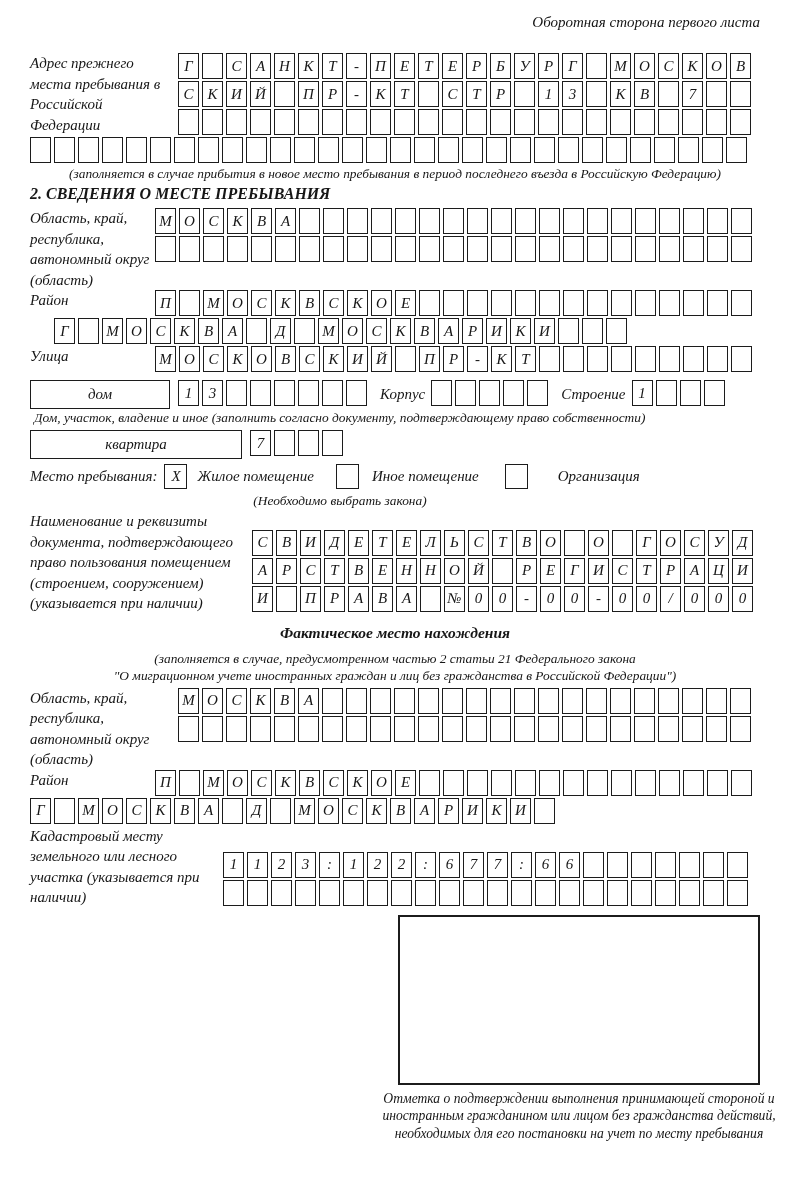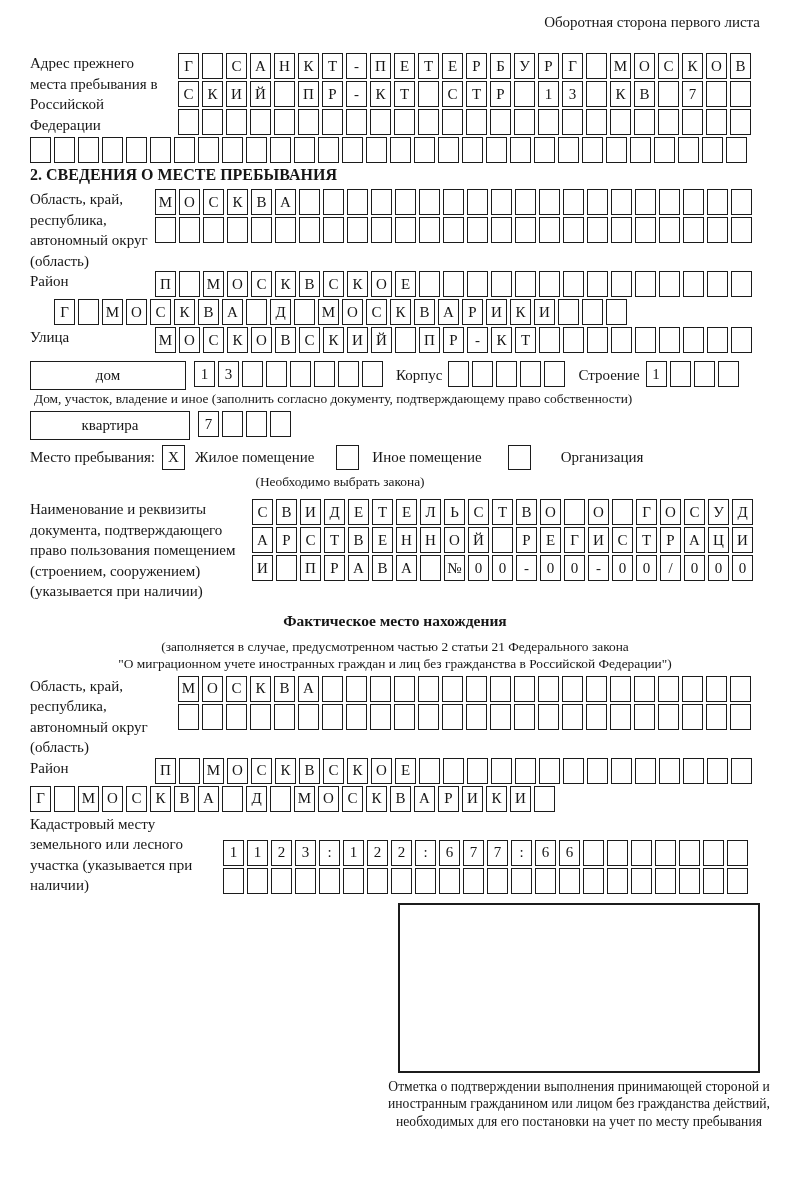--- a/index.html
+++ b/index.html
@@ -3,52 +3,52 @@
 <meta charset="utf-8">
 <style>
   * { box-sizing: border-box; margin: 0; padding: 0; }
   html, body { width: 800px; height: 1180px; }
   body {
     background: #ffffff;
     color: #161616;
     font-family: "Liberation Serif", "DejaVu Serif", serif;
     overflow: hidden;
   }
-  .page { width: 800px; height: 1180px; padding: 14px 40px 12px 30px; }
+  .page { width: 800px; height: 1180px; padding: 14px 40px 12px 30px; font-style: italic; }
 
   .side-note { text-align: right; font-size: 15px; margin-bottom: 22px; }
 
   .frow { display: flex; align-items: flex-start; }
   .flabel { font-size: 15px; line-height: 20.5px; flex-shrink: 0; padding-right: 4px; }
   .w148 { width: 148px; } .w125 { width: 125px; }
   .w222 { width: 222px; } .w195 { width: 195px; } .w193 { width: 193px; }
 
   .cellrow { display: flex; flex-wrap: nowrap; margin-bottom: 2px; }
   .cbox {
     width: 21px; height: 26px; border: 1.6px solid #1c1c1c; margin-right: 3px;
     display: flex; align-items: center; justify-content: center;
     font-size: 15px; flex-shrink: 0; background: #fff;
   }
   .ind24 { margin-left: 24px; }
   .pt26 { padding-top: 26px; }
 
   .cap { font-size: 13.4px; line-height: 17px; }
   .center { text-align: center; }
-  .mt2 { margin-top: 2px; } .mt4 { margin-top: 9px; } .mt6 { margin-top: 6px; }
+  .mt2 { margin-top: 2px; } .mt4 { margin-top: 2px; align-items: flex-end; } .mt6 { margin-top: 6px; }
   .mb4 { margin-bottom: 4px; } .ml4 { margin-left: 4px; }
 
   .h2 { font-size: 16px; font-weight: bold; text-align: left; margin: 3px 0 5px; }
   .h3 { font-size: 15.5px; font-weight: bold; text-align: center; margin: 10px 0 8px; }
 
   .bigbox {
     border: 1.6px solid #1c1c1c; height: 29px; display: flex; align-items: center;
     justify-content: center; font-size: 15px; flex-shrink: 0; background: #fff;
   }
-  .dom-box { width: 156px; margin-right: 8px; }
-  .kv-box { width: 160px; margin-right: 8px; }
+  .dom-box { width: 140px; margin-right: 8px; }
+  .kv-box { width: 212px; margin-right: 8px; }
   .inl { font-size: 15px; line-height: 29px; margin: 0 6px 0 10px; white-space: nowrap; }
 
   .mesto { align-items: center; font-size: 15px; margin-top: 5px; }
   .chk {
     width: 23px; height: 25px; border: 1.6px solid #1c1c1c; display: flex;
     align-items: center; justify-content: center; font-size: 15px; flex-shrink: 0;
   }
   .mesto-cap { margin-left: 130px; width: 360px; text-align: center; margin-top: 3px; }
 
   .stamp-box { width: 362px; height: 170px; border: 2px solid #1c1c1c; margin-left: 368px; margin-top: 7px; background: #fff; }
@@ -169,20 +169,21 @@
       <span class="cbox"></span>
       <span class="cbox"></span>
       <span class="cbox"></span>
       <span class="cbox"></span>
       <span class="cbox"></span>
       <span class="cbox"></span>
       <span class="cbox"></span>
       <span class="cbox"></span>
       <span class="cbox"></span>
     </div>
+  <div class="cap center">(заполняется в случае прибытия в новое место пребывания в период последнего въезда в Российскую Федерацию)</div>
 
   <div class="h2">2. СВЕДЕНИЯ О МЕСТЕ ПРЕБЫВАНИЯ</div>
 
   <div class="frow">
     <div class="flabel w125">Область, край, республика, автономный округ (область)</div>
     <div>
       <div class="cellrow">
           <span class="cbox">М</span>
           <span class="cbox">О</span>
           <span class="cbox">С</span>

